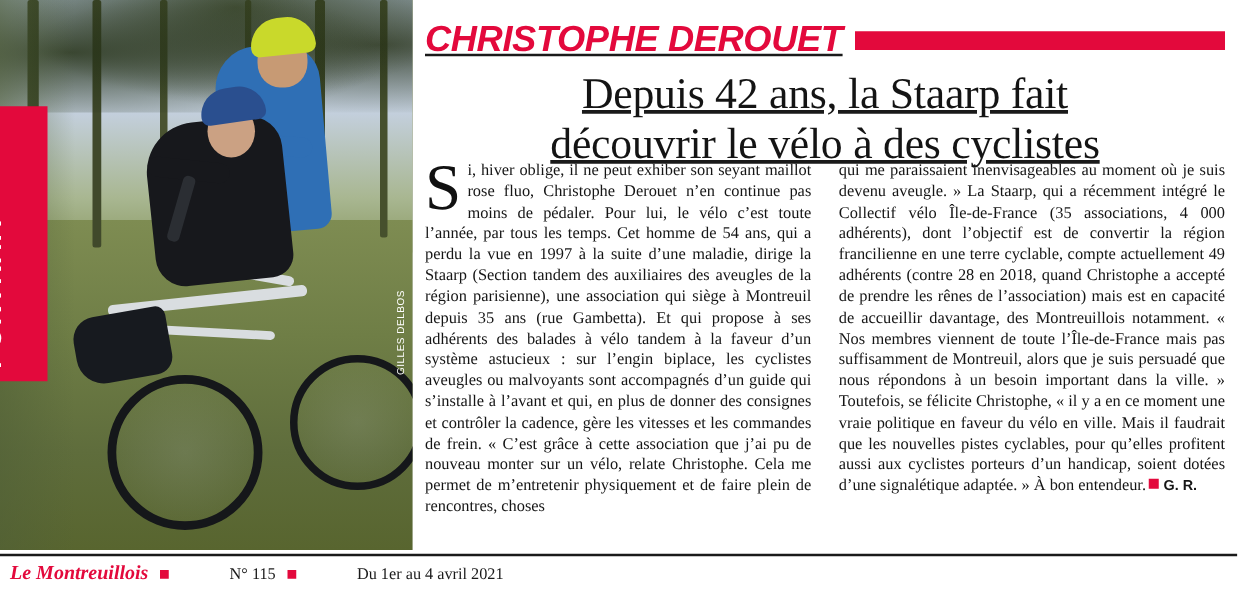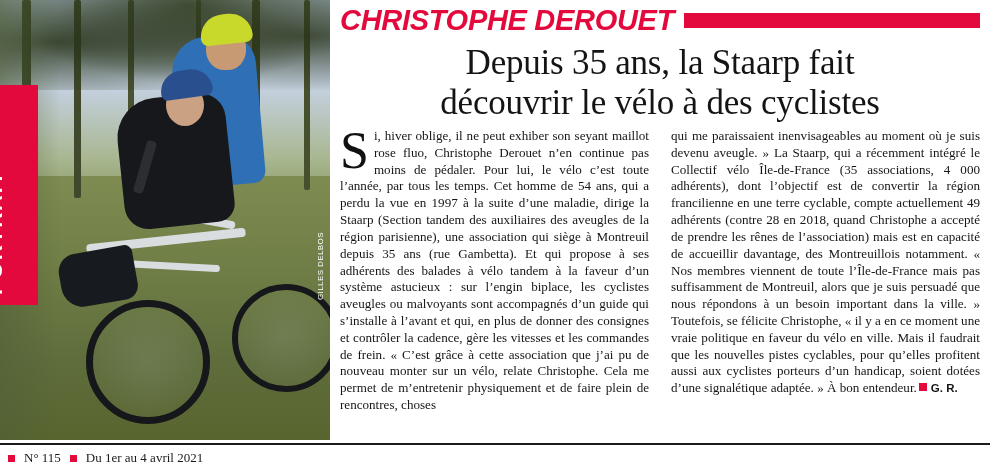--- a/index.html
+++ b/index.html
@@ -152,22 +152,23 @@
     font-size: 21px;
     letter-spacing: 2.2px;
     color: #ffffff;
     white-space: nowrap;
   }
 
   
   .headline-wrap {
     position: absolute;
     left: 340px;
-    top: 4px;
+    top: 16px;
     width: 640px;
+    text-decoration: underline;
   }
   .kicker-row {
     display: flex;
     align-items: center;
     gap: 10px;
   }
   .kicker {
     font-family: "Liberation Sans", sans-serif;
     font-weight: bold;
     font-style: italic;
@@ -255,21 +256,21 @@
     font-weight: bold;
     font-style: italic;
     font-size: 16px;
     color: #e3093c;
   }
   .footer .sep {
     display: inline-block;
     width: 7px; height: 7px;
     background: #e3093c;
   }
-  .footer .meta { color: #1a1a1a; }
+  .footer .meta { color: #1a1a1a; margin-left: 40px; }
 </style>
 </head>
 <body>
 
 <div id="page">
 
   <div class="photo">
     <div class="photo-sky"></div>
     <div class="photo-ground"></div>
     <div class="tree t1"></div>
@@ -303,35 +304,36 @@
   <div class="portrait-banner">
     <span>PORTRAIT</span>
   </div>
 
   <div class="headline-wrap">
     <div class="kicker-row">
       <div class="kicker">CHRISTOPHE DEROUET</div>
       <div class="kicker-bar"></div>
     </div>
     <div class="headline">
-      <span class="l1">Depuis 35 ans, la Staarp fait</span>
+      <span class="l1">Depuis 42 ans, la Staarp fait</span>
       <span class="l2">découvrir le vélo à des cyclistes</span>
     </div>
   </div>
 
   <div class="cols">
     <div class="col">
       <p><span class="dropcap">S</span><span>i, hiver oblige, il ne peut exhiber son seyant maillot rose fluo, Christophe Derouet n’en continue pas moins de pédaler. Pour lui, le vélo c’est toute l’année, par tous les temps. Cet homme de 54 ans, qui a perdu la vue en 1997 à la suite d’une maladie, dirige la Staarp (Section tandem des auxiliaires des aveugles de la région parisienne), une association qui siège à Montreuil depuis 35 ans (rue Gambetta). Et qui propose à ses adhérents des balades à vélo tandem à la faveur d’un système astucieux : sur l’engin biplace, les cyclistes aveugles ou malvoyants sont accompagnés d’un guide qui s’installe à l’avant et qui, en plus de donner des consignes et contrôler la cadence, gère les vitesses et les commandes de frein. « C’est grâce à cette association que j’ai pu de nouveau monter sur un vélo, relate Christophe. Cela me permet de m’entretenir physiquement et de faire plein de rencontres, choses</span></p>
     </div>
     <div class="col">
       <p><span>qui me paraissaient inenvisageables au moment où je suis devenu aveugle. » La Staarp, qui a récemment intégré le Collectif vélo Île-de-France (35 associations, 4 000 adhérents), dont l’objectif est de convertir la région francilienne en une terre cyclable, compte actuellement 49 adhérents (contre 28 en 2018, quand Christophe a accepté de prendre les rênes de l’association) mais est en capacité de accueillir davantage, des Montreuillois notamment. « Nos membres viennent de toute l’Île-de-France mais pas suffisamment de Montreuil, alors que je suis persuadé que nous répondons à un besoin important dans la ville. » Toutefois, se félicite Christophe, « il y a en ce moment une vraie politique en faveur du vélo en ville. Mais il faudrait que les nouvelles pistes cyclables, pour qu’elles profitent aussi aux cyclistes porteurs d’un handicap, soient dotées d’une signalétique adaptée. »</span> <span>À bon entendeur.</span><span class="sq"></span><span class="byline">G. R.</span></p>
     </div>
   </div>
 
   <div class="footer-rule"></div>
   <div class="footer">
+    <span class="logo">Le Montreuillois</span>
     <span class="sep"></span>
     <span class="meta">N° 115</span>
     <span class="sep"></span>
     <span class="meta">Du 1er au 4 avril 2021</span>
   </div>
 
 </div>
 
 </body></html>

